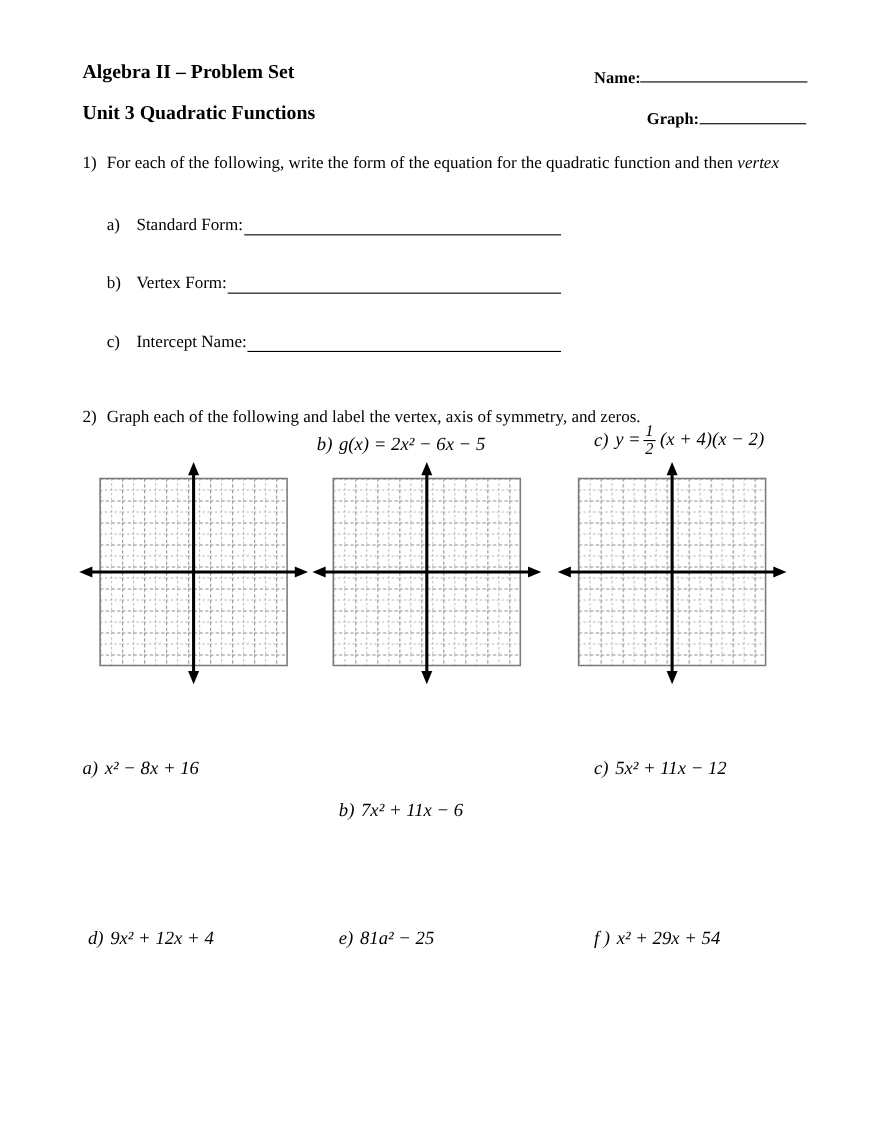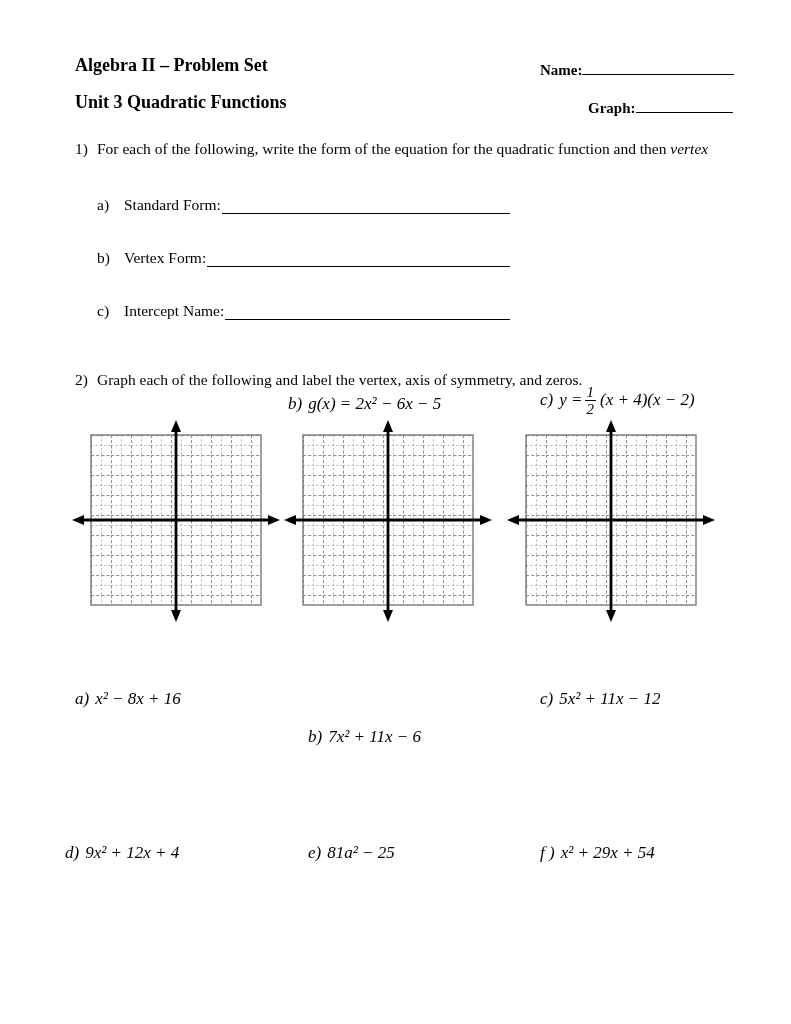--- a/index.html
+++ b/index.html
@@ -139,21 +139,21 @@
   <div class="abs eq" style="left:75px;top:689px;">
     <span class="eq-label">a)</span><span>x² − 8x + 16</span>
   </div>
   <div class="abs eq" style="left:308px;top:689px;margin-top:38px;">
     <span class="eq-label">b)</span><span>7x² + 11x − 6</span>
   </div>
   <div class="abs eq" style="left:540px;top:689px;">
     <span class="eq-label">c)</span><span>5x² + 11x − 12</span>
   </div>
 
-  <div class="abs eq" style="left:65px;top:843px;">
+  <div class="abs eq" style="left:80px;top:843px;">
     <span class="eq-label">d)</span><span>9x² + 12x + 4</span>
   </div>
   <div class="abs eq" style="left:308px;top:843px;text-align:right;">
     <span class="eq-label">e)</span><span>81a² − 25</span>
   </div>
   <div class="abs eq" style="left:540px;top:843px;">
     <span class="eq-label">f )</span><span>x² + 29x + 54</span>
   </div>
 
 </div>

